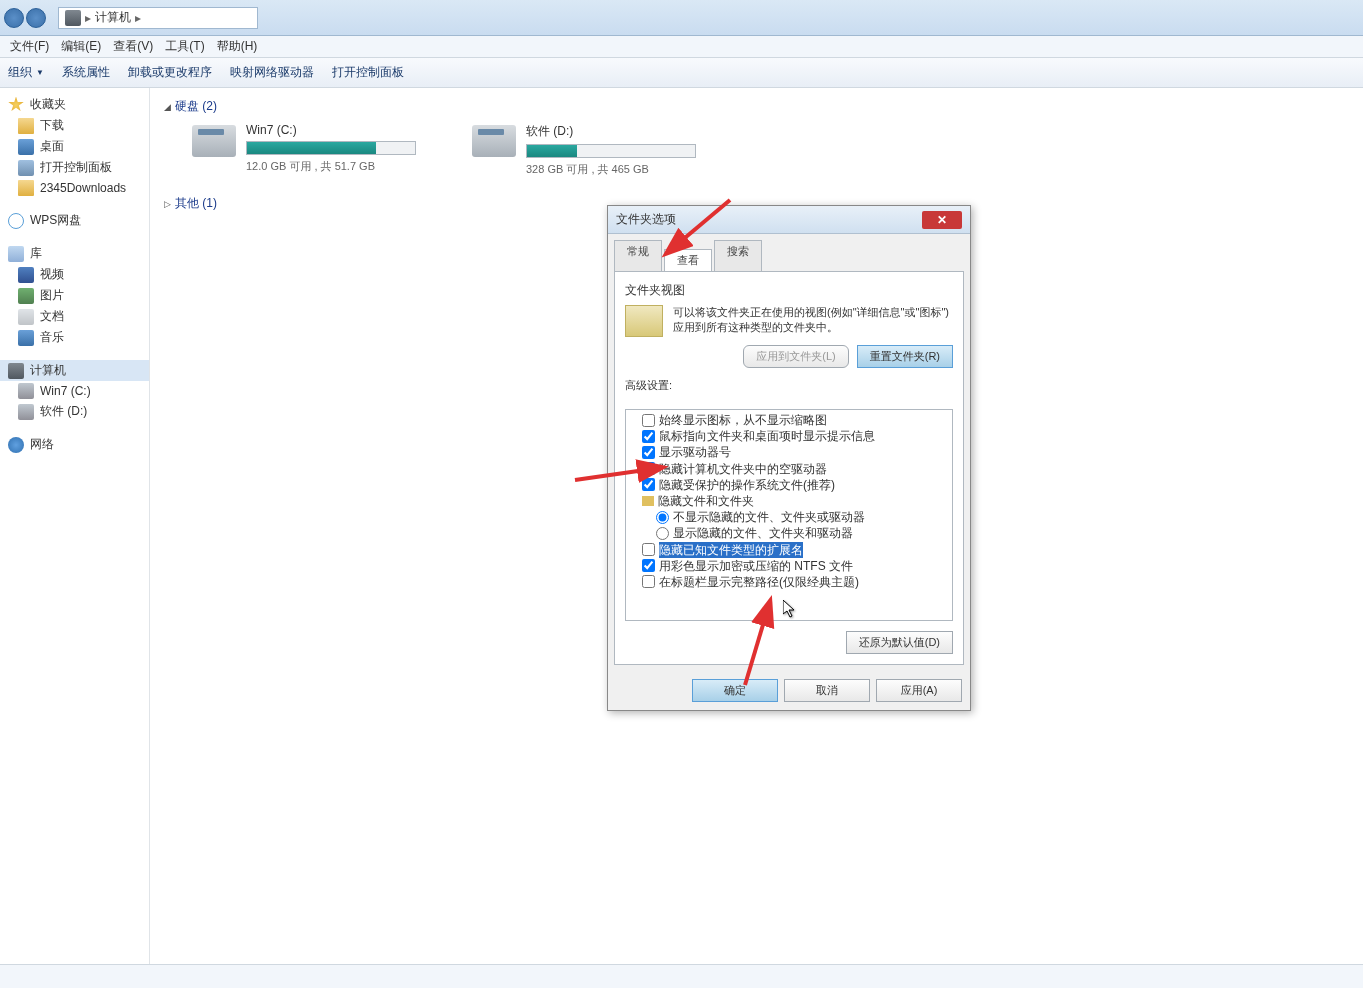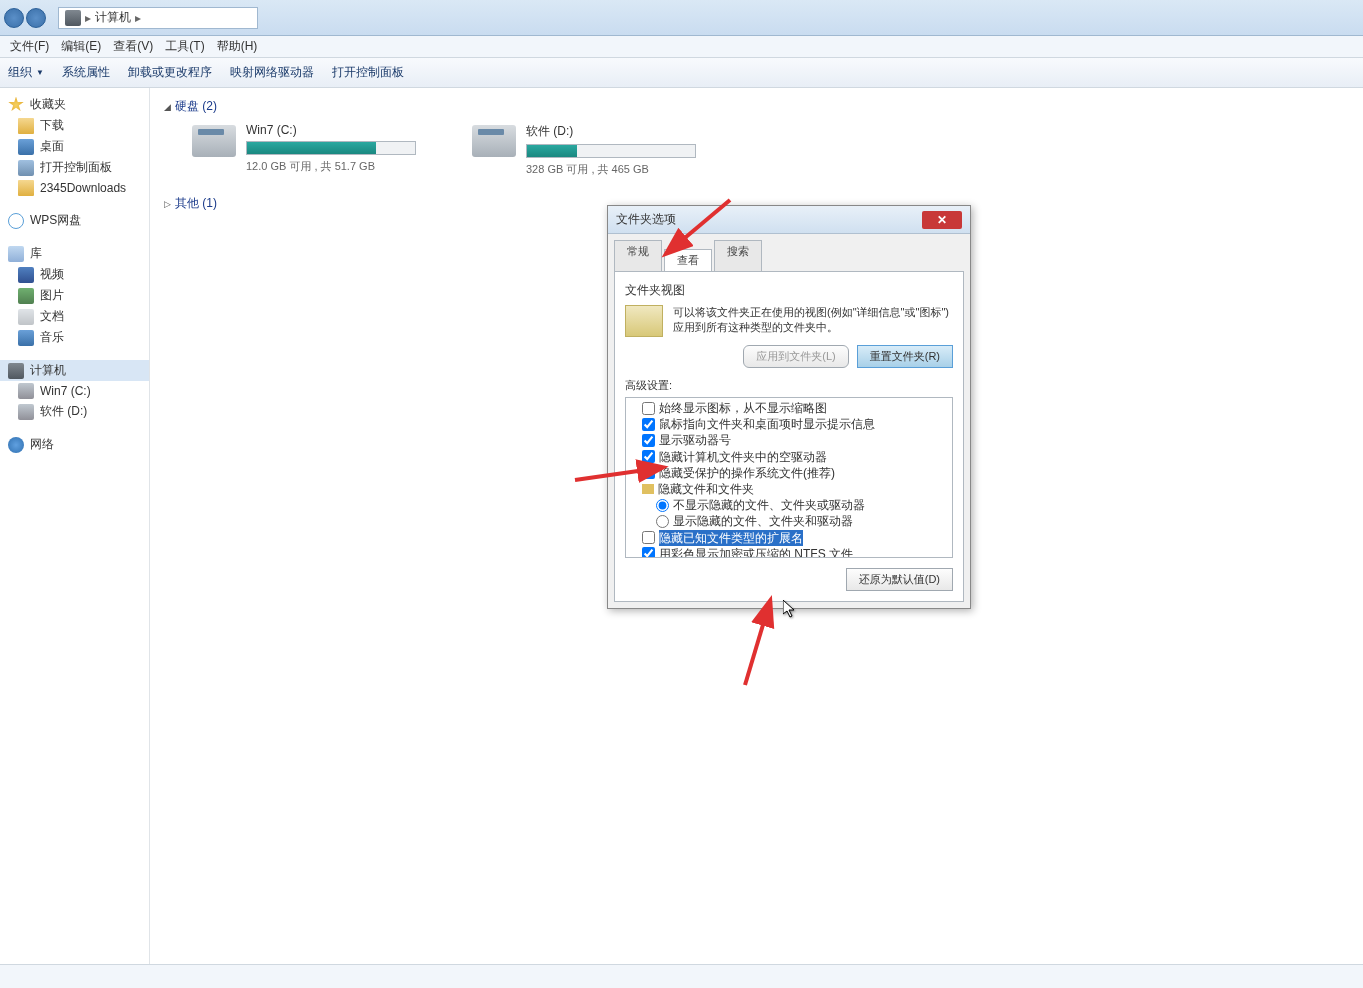--- a/index.html
+++ b/index.html
@@ -70,22 +70,22 @@
 .dialog-tab.active { background: #fff; margin-top: 9px; }
 .dialog-body { background: #fff; border: 1px solid #b0b8c0; margin: 0 6px 6px 6px; padding: 10px; }
 .section-title { color: #333; margin-bottom: 6px; }
 .folder-view-row { display: flex; gap: 10px; align-items: flex-start; margin-bottom: 8px; }
 .folder-view-icon { width: 38px; height: 32px; background: linear-gradient(#f0e8c0, #d8c878); border: 1px solid #c0b060; }
 .folder-view-text { flex: 1; color: #333; font-size: 11px; line-height: 1.4; }
 .btn-row { display: flex; gap: 8px; justify-content: flex-end; margin-bottom: 10px; }
 .btn { padding: 3px 12px; border: 1px solid #a0a8b0; background: linear-gradient(#fdfdfd, #e8e8e8); color: #333; cursor: pointer; font-size: 11px; min-width: 86px; text-align: center; }
 .btn.disabled { color: #999; border-radius: 6px; }
 .btn.primary { background: linear-gradient(#d8ecf8, #a8d0e8); border-color: #5a9fd8; }
-.adv-label { color: #333; margin-bottom: 4px; font-size: 11px; }
-.adv-list { border: 1px solid #b0b8c0; height: 161px; overflow-y: scroll; padding: 2px; background: #fff; font-size: 11px; }
+.adv-label { color: #333; margin-bottom: 16px; font-size: 11px; }
+.adv-list { border: 1px solid #b0b8c0; height: 212px; overflow-y: scroll; padding: 2px; background: #fff; font-size: 11px; }
 .adv-item { display: flex; align-items: center; padding: 0 2px; color: #333; line-height: 1.35; }
 .adv-item input { margin-right: 4px; }
 .adv-item.indent1 { padding-left: 14px; }
 .adv-item.indent2 { padding-left: 28px; }
 .adv-item.highlighted span { background: #2a70c8; color: #fff; }
 .adv-item .folder-icon { width: 12px; height: 10px; background: #e0c060; margin-right: 4px; display: inline-block; }
 .restore-row { display: flex; justify-content: flex-end; margin-top: 10px; }
 .dialog-footer { display: flex; justify-content: flex-end; gap: 6px; padding: 8px; }
 
 
@@ -305,20 +305,25 @@
         </div>
         <div class="adv-item indent1">
           <input type="checkbox" style="">
           <span>在标题栏显示完整路径(仅限经典主题)</span>
         </div>
       </div>
     <div class="restore-row">
       <div class="btn">还原为默认值(D)</div>
     </div>
   </div>
+  <div class="dialog-footer">
+    <div class="btn primary">确定</div>
+    <div class="btn">取消</div>
+    <div class="btn">应用(A)</div>
+  </div>
 </div>
 
 <div class="arrow" style="left:670px; top:200px;">
   <svg width="70" height="60">
       <defs>
         <marker id="ah1" markerWidth="10" markerHeight="10" refX="2" refY="3" orient="auto">
           <path d="M0,0 L0,6 L8,3 z" fill="#e03030"></path>
         </marker>
       </defs>
       <line x1="60" y1="0" x2="10" y2="42" stroke="#e03030" stroke-width="4" marker-end="url(#ah1)"></line>

